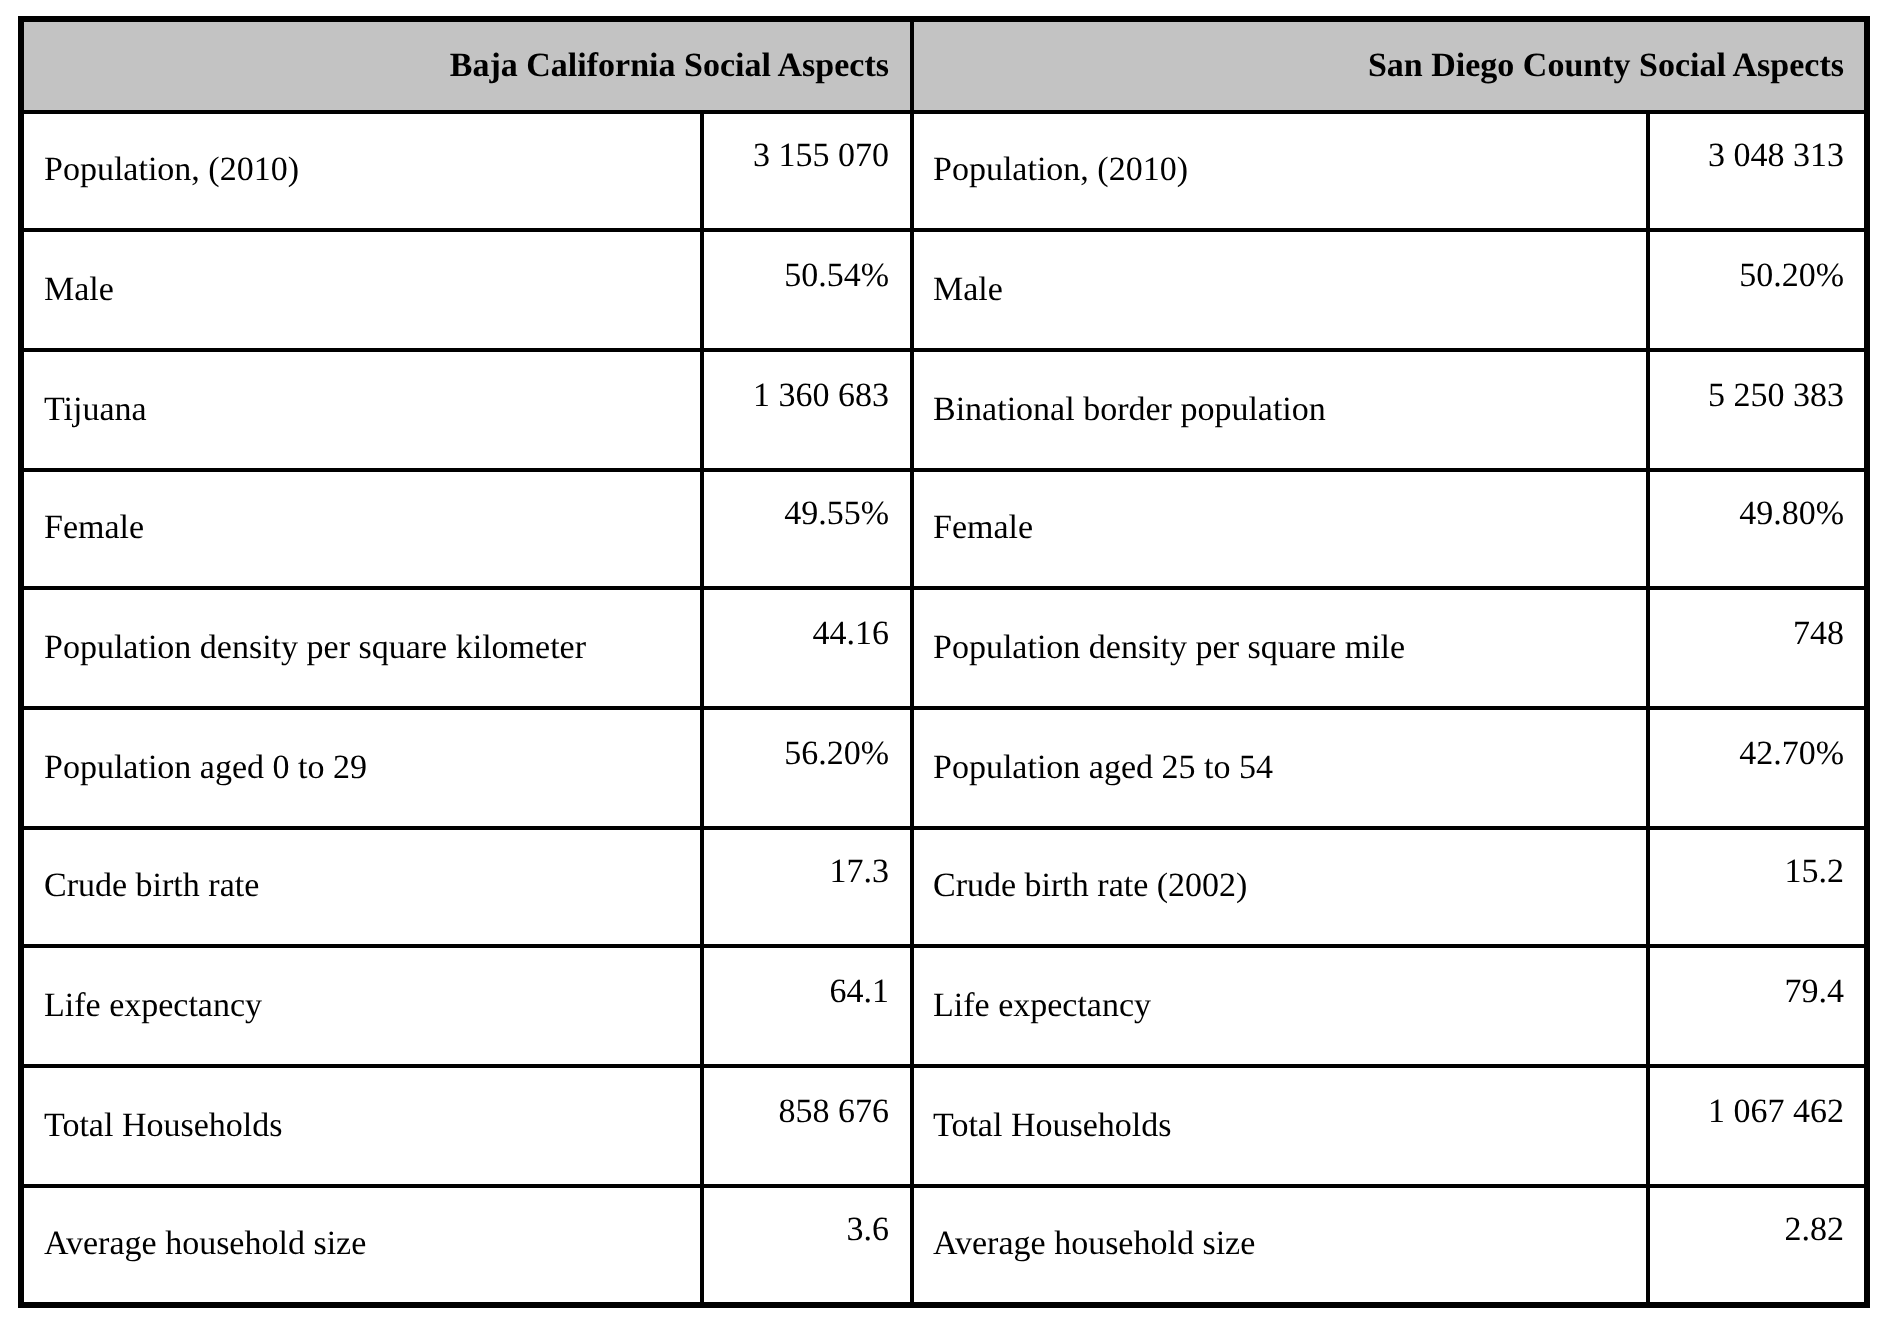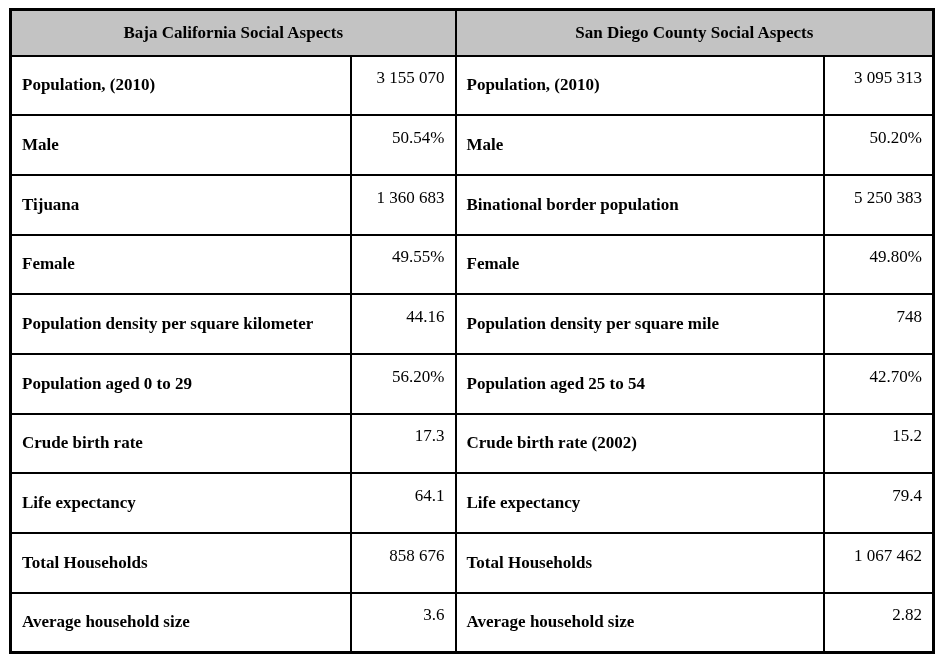--- a/index.html
+++ b/index.html
@@ -26,34 +26,33 @@
   table.comparison td {
     border: 2px solid #000000;
     font-size: 17px;
     color: #000000;
     box-sizing: border-box;
     overflow: hidden;
     white-space: nowrap;
   }
   table.comparison th {
     background: #c3c3c3;
-    text-align: center;
+    text-align: right;
     font-weight: bold;
     padding: 6px 10px;
     height: 46px;
     font-size: 17px;
   }
   table.comparison td {
     height: 53px;
     background: #ffffff;
   }
   td.label {
     text-align: left;
     padding: 6px 8px 6px 10px;
-    font-weight: bold;
   }
   td.value {
     text-align: right;
     padding: 6px 10px 20px 6px;
   }
   
   col.mid-split { }
   td.split, th.split { border-left-width: 3px; }
 </style>
 </head>
@@ -71,21 +70,21 @@
       <tr>
         <th colspan="2">Baja California Social Aspects</th>
         <th colspan="2" class="split">San Diego County Social Aspects</th>
       </tr>
     </thead>
     <tbody>
       <tr>
         <td class="label">Population, (2010)</td>
         <td class="value">3 155 070</td>
         <td class="label split">Population, (2010)</td>
-        <td class="value">3 095 313</td>
+        <td class="value">3 048 313</td>
       </tr>
       <tr>
         <td class="label">Male</td>
         <td class="value">50.54%</td>
         <td class="label split">Male</td>
         <td class="value">50.20%</td>
       </tr>
       <tr>
         <td class="label">Tijuana</td>
         <td class="value">1 360 683</td>

